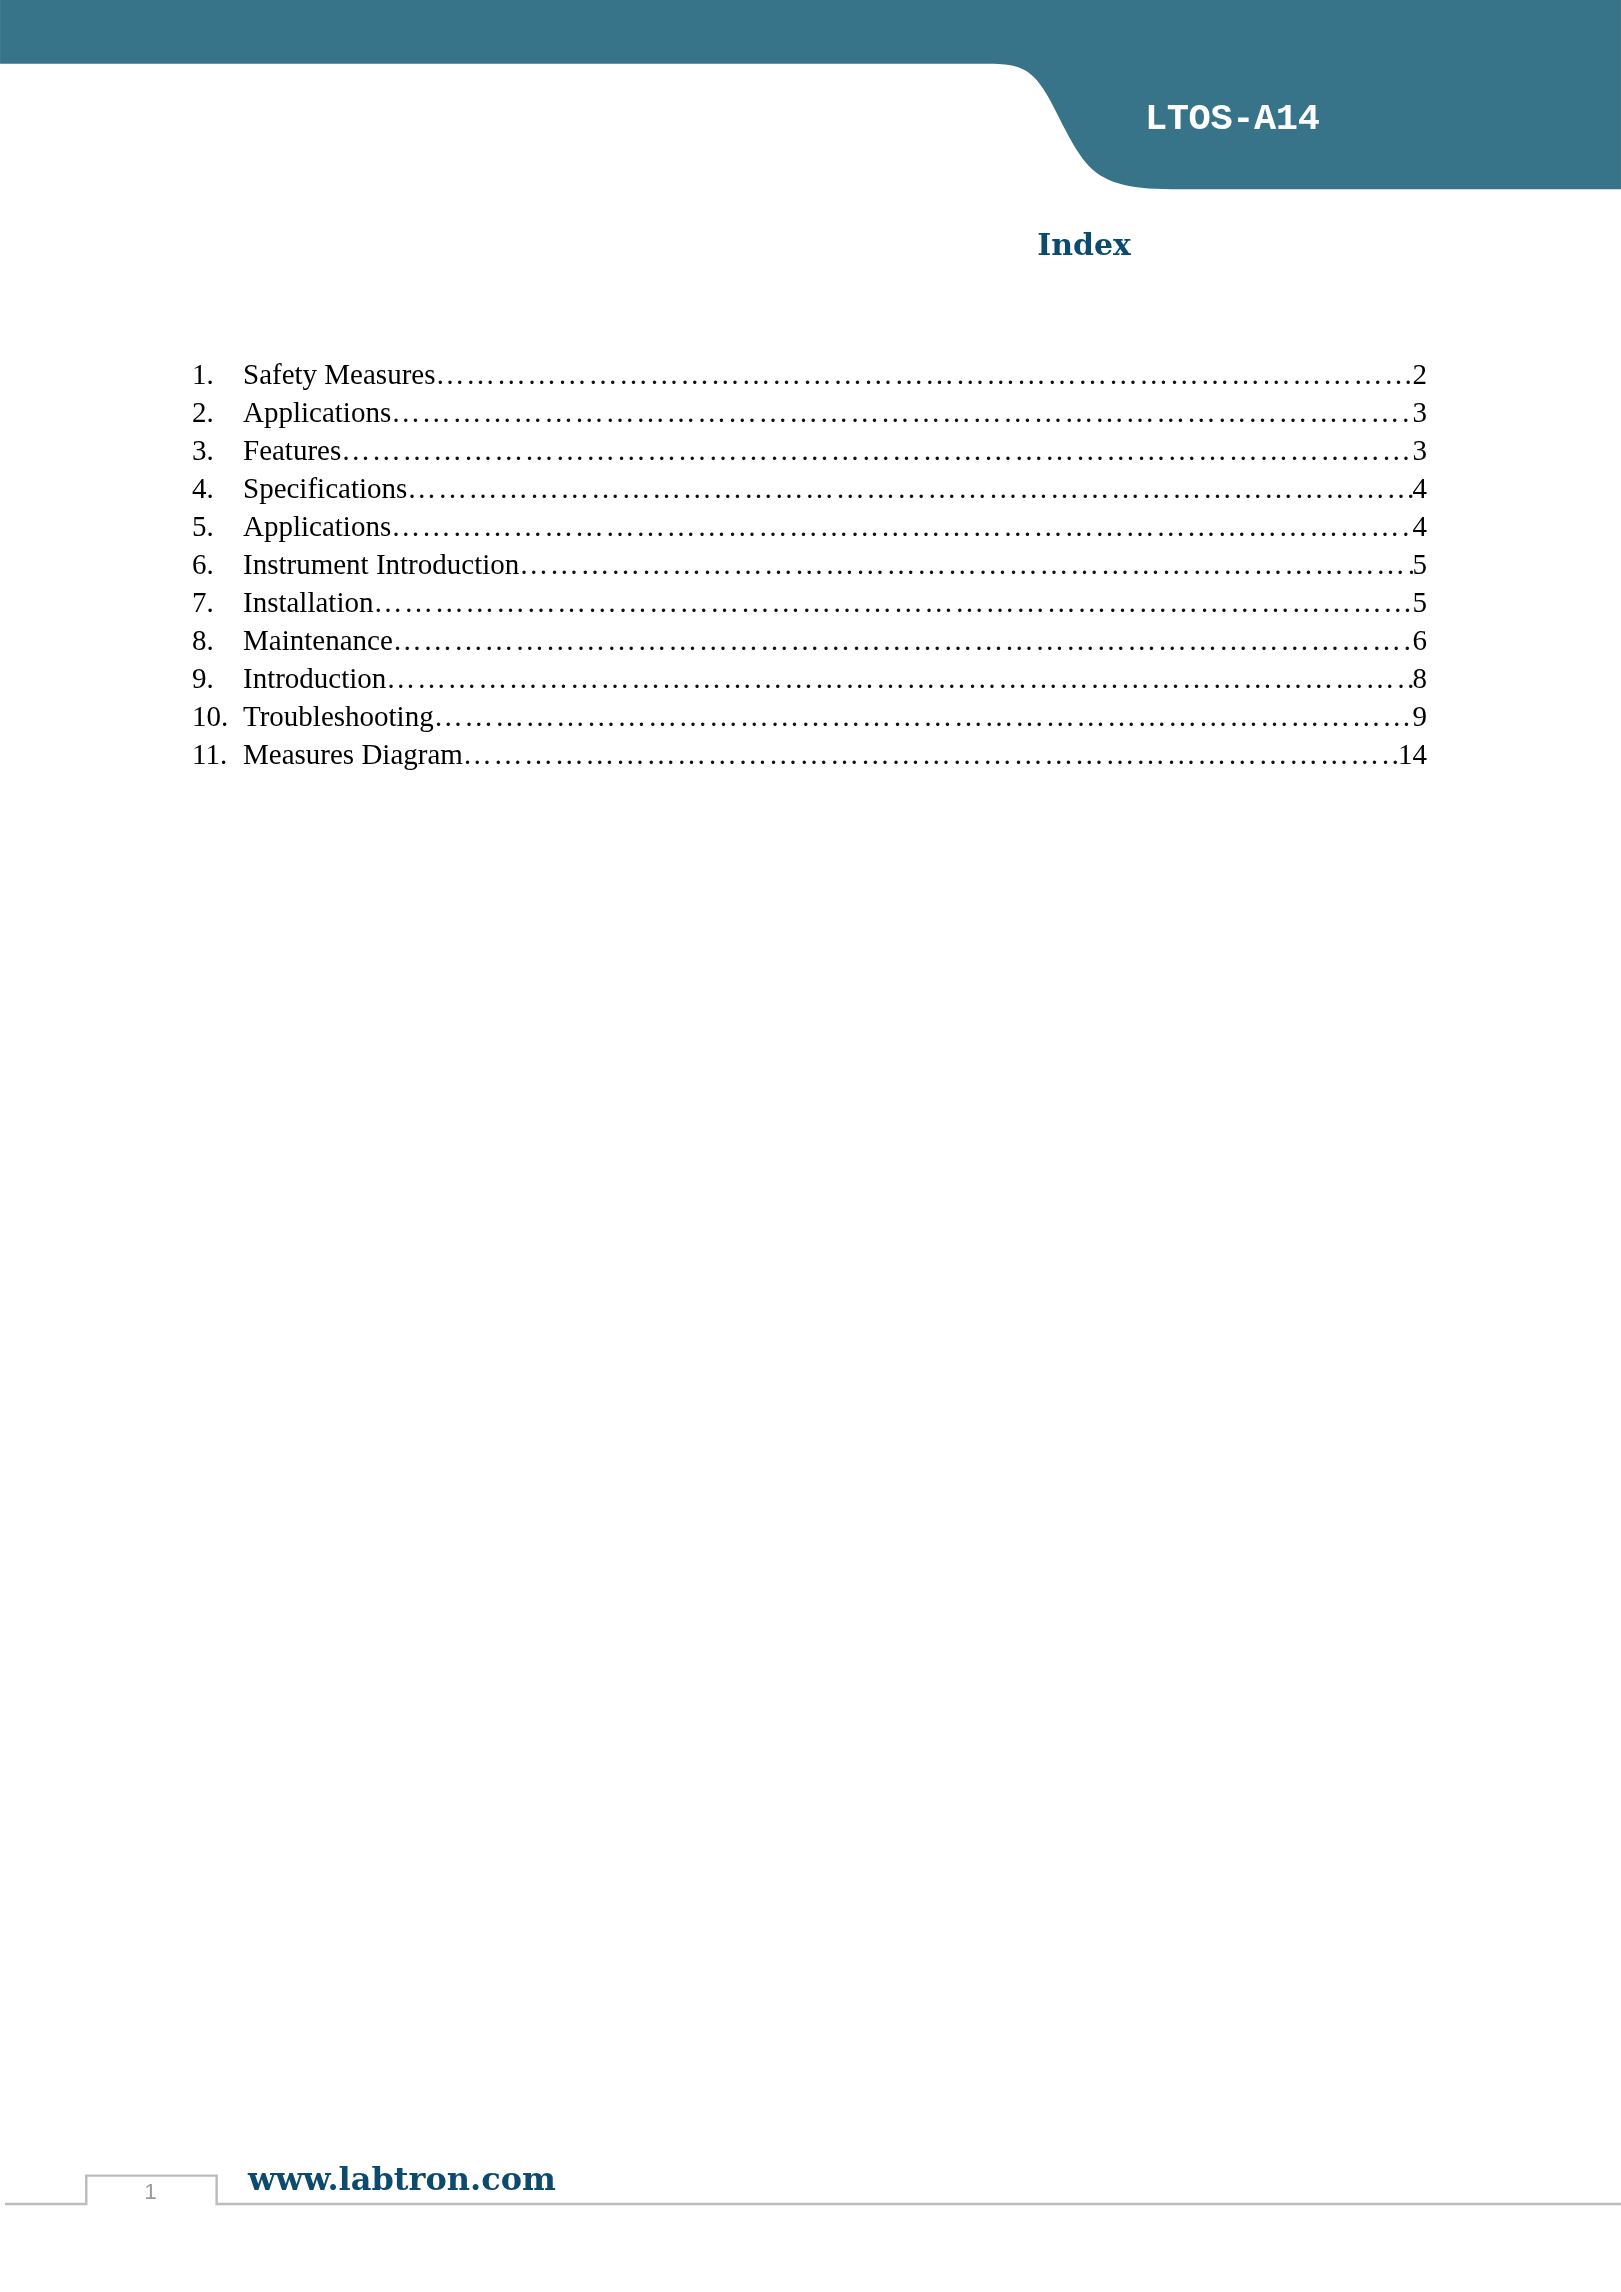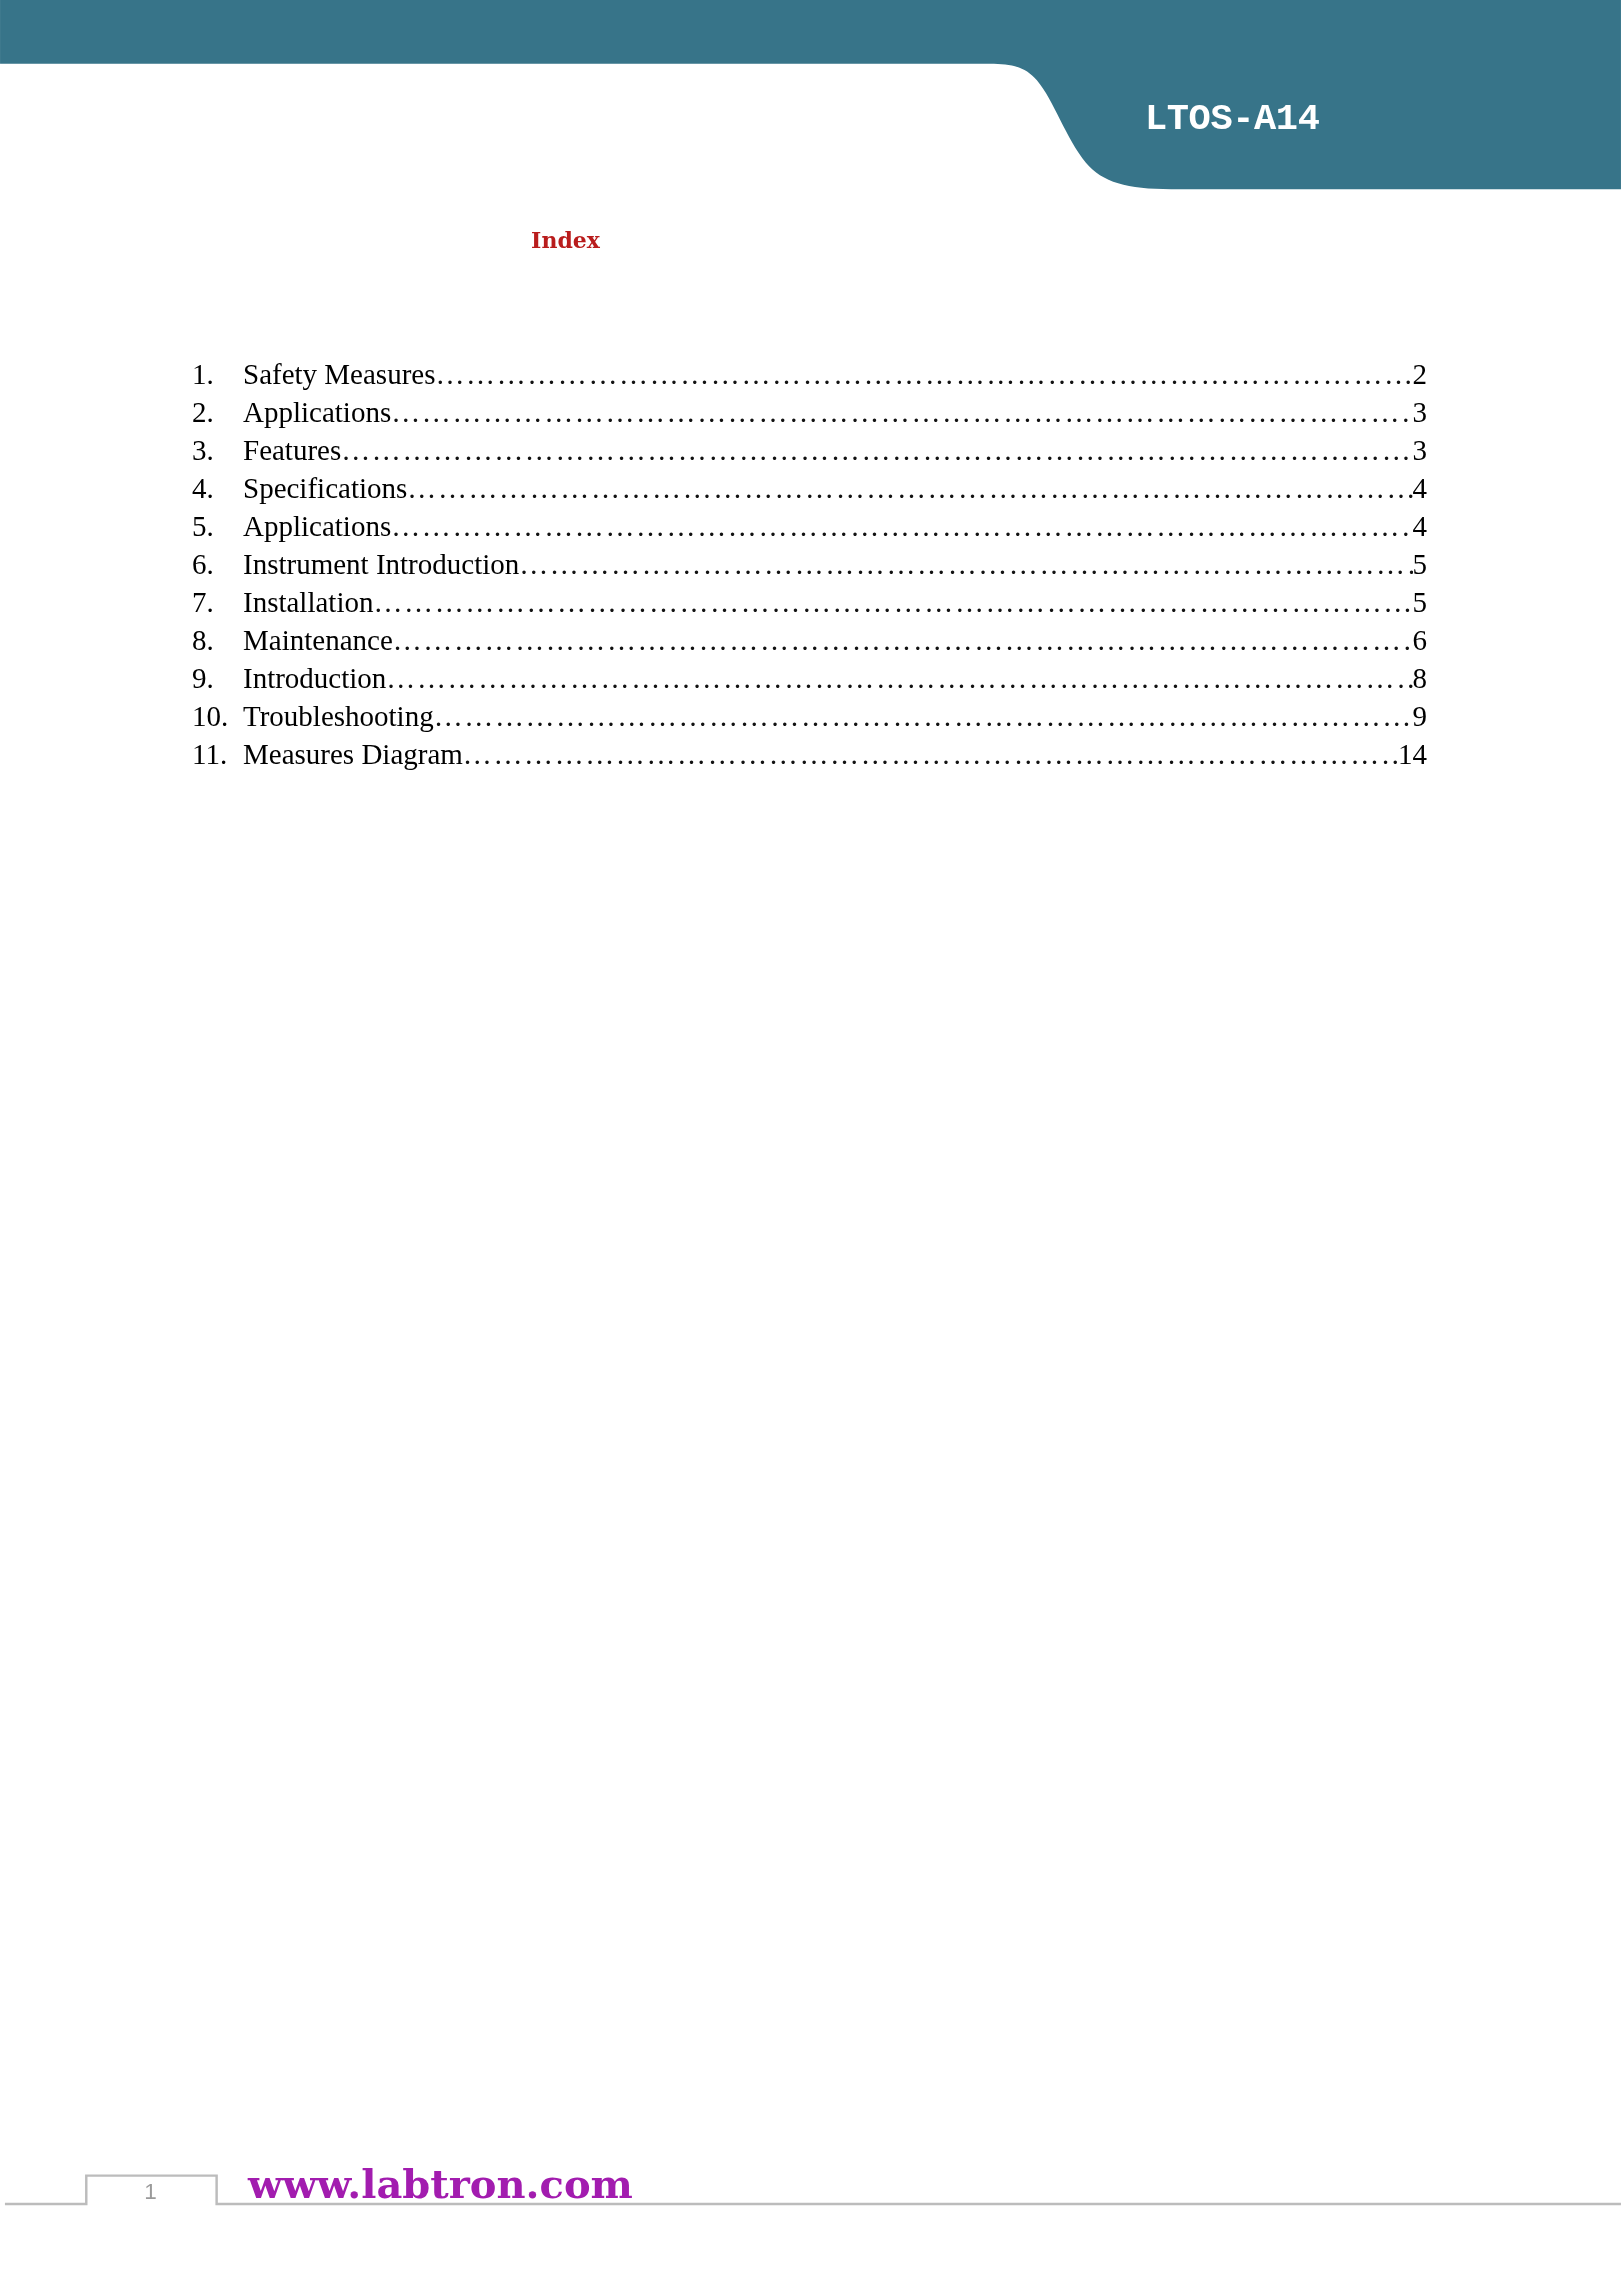--- a/index.html
+++ b/index.html
@@ -57,25 +57,25 @@
     font-size: 37px;
     font-family: Liberation Mono, monospace;
   }
 
   
   .index-title {
     position: absolute;
     top: 227px;
     left: 0;
     width: 1131px;
-    text-align: center;
-    color: #b91c1c;
+    text-align: right;
+    color: #0c4a6e;
     font-family: "DejaVu Serif", serif;
     font-weight: bold;
-    font-size: 22px;
+    font-size: 30px;
   }
 
   
   .toc {
     position: absolute;
     top: 355px;
     left: 192px;
     width: 1235px;
   }
   .toc-row {
@@ -136,22 +136,22 @@
     font-family: "Liberation Sans", sans-serif;
     font-size: 22.5px;
     color: #9a9a9a;
   }
   .footer-url {
     position: absolute;
     left: 248px;
     top: 2160px;
     font-family: "DejaVu Serif", serif;
     font-weight: bold;
-    font-size: 40px;
-    color: #a21caf;
+    font-size: 32px;
+    color: #0c4a6e;
     white-space: nowrap;
   }
 </style>
 </head>
 <body>
 
 <div class="page">
 
   <div class="header">
     <svg viewBox="0 0 1654 200" xmlns="http://www.w3.org/2000/svg">

